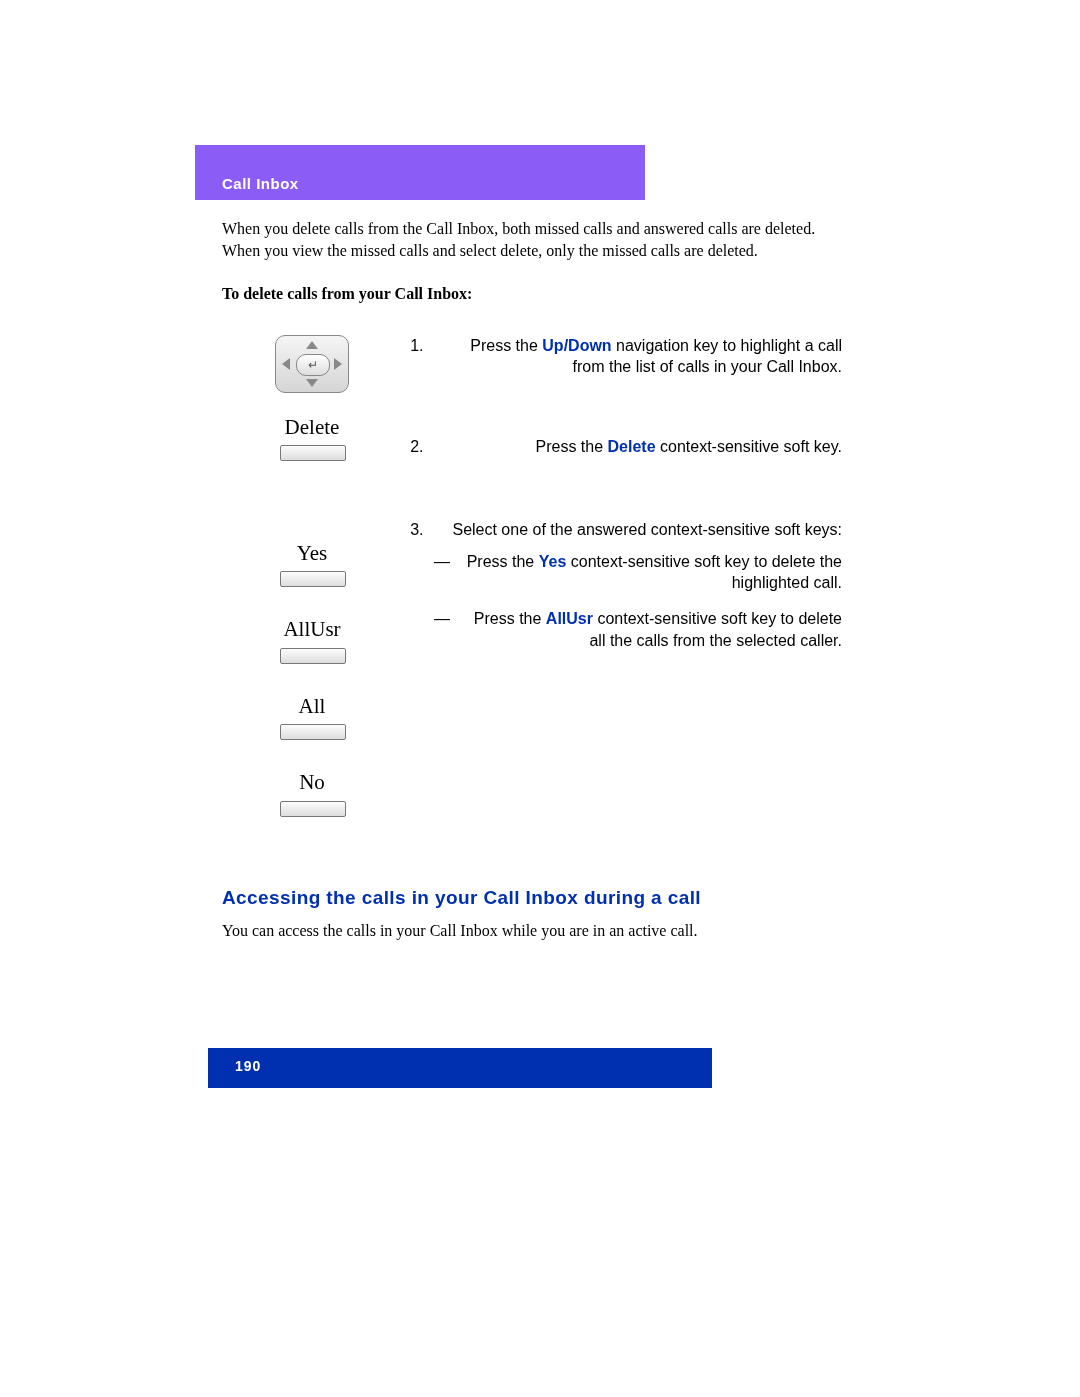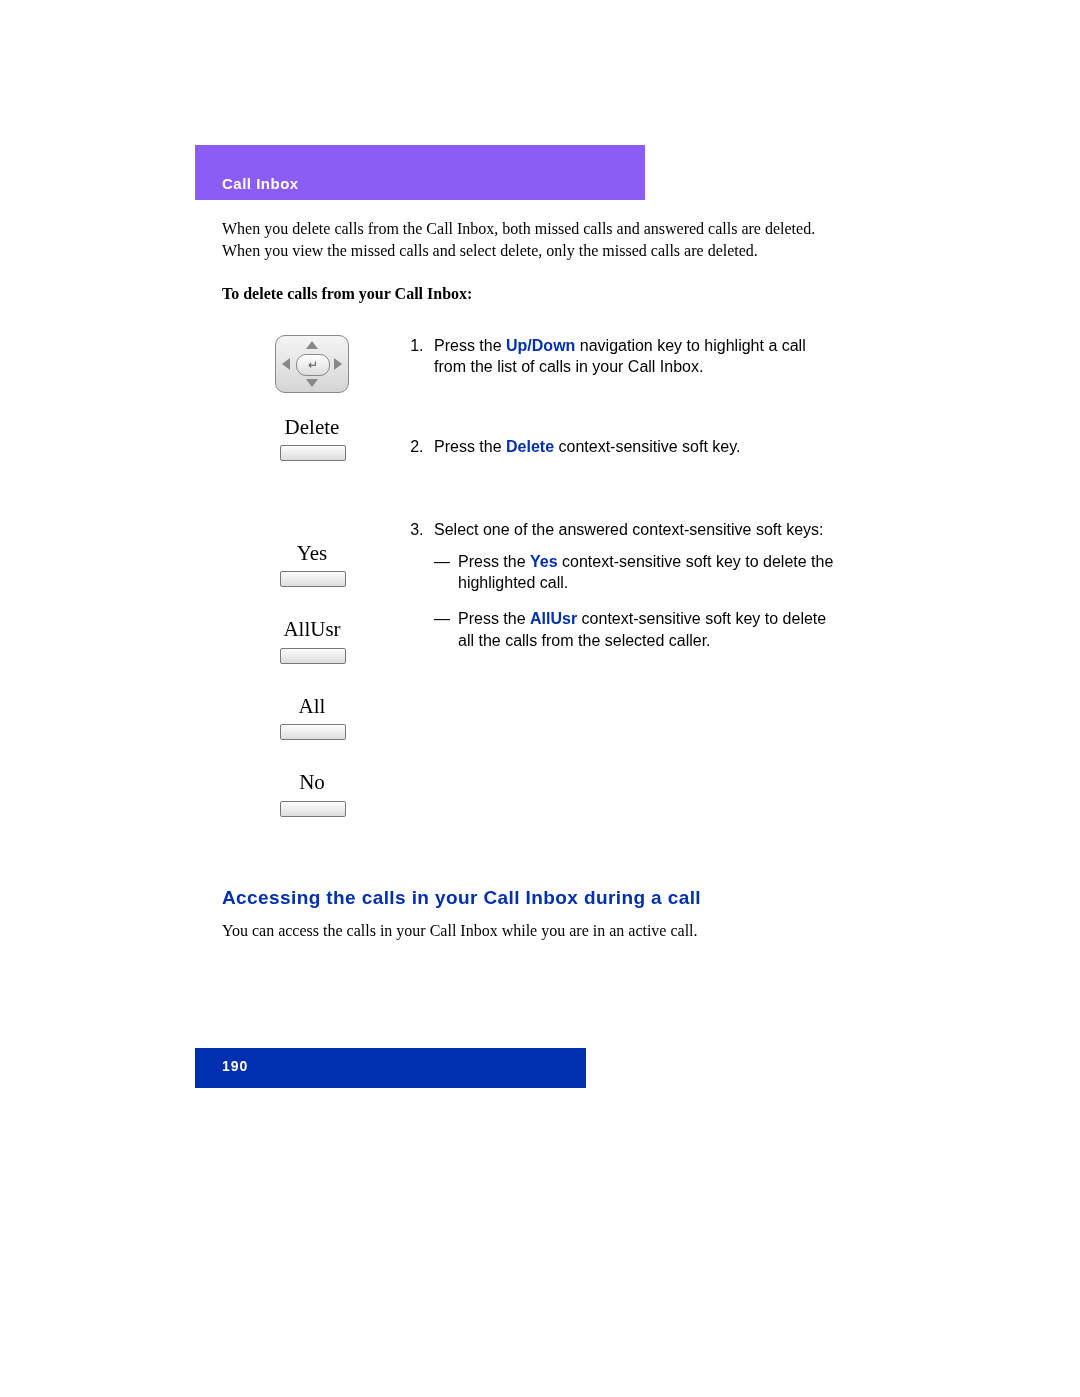--- a/index.html
+++ b/index.html
@@ -24,21 +24,21 @@
   h2.sec{
     color:#0030b0;font-weight:bold;font-size:19px;
     letter-spacing:.4px;margin:0 0 10px 0;
   }
   p{margin:0 0 12px 0;font-family:Liberation Serif, serif;}
   .sub{font-weight:bold;margin:22px 0 30px 0;font-size:16px;}
   .row{display:flex;align-items:flex-start;}
   .leftcol{width:180px;flex:none;display:flex;flex-direction:column;align-items:center;}
   .rightcol{flex:1;}
   ol{margin:0;padding-left:26px;}
-  ol>li{margin-bottom:18px;padding-left:6px;}
+  ol>li{margin-bottom:18px;padding-left:6px;text-align:right;}
   .keyb{color:#0030b0;font-weight:bold;}
   .softkey{
     width:64px;text-align:center;margin-bottom:28px;
   }
   .softkey .lab{
     font-family:"Times New Roman",serif;font-size:21px;margin-bottom:4px;
   }
   .softkey .btn{
     width:64px;height:14px;border:1px solid #777;border-radius:2px;
     background:linear-gradient(#fdfdfd,#ddd);margin:0 auto;
@@ -58,22 +58,22 @@
     border:1px solid #888;border-radius:10px;
     background:linear-gradient(#fff,#ddd);
     display:flex;align-items:center;justify-content:center;
     font-size:12px;color:#555;
   }
   ul.dash{list-style:none;padding-left:24px;margin:10px 0 0 0;}
   ul.dash>li{position:relative;margin-bottom:14px;padding-left:0;}
   ul.dash>li:before{content:"—";position:absolute;left:-24px;}
   .sec2{margin-top:40px;}
   .footbar{
-    position:absolute;left:195px;top:1048px;
-    width:391px;height:40px;background:#0030b0;
+    position:absolute;left:208px;top:1048px;
+    width:504px;height:40px;background:#0030b0;
   }
   .footbar .pn{
     position:absolute;left:27px;top:10px;color:#fff;
     font-weight:bold;font-size:14px;letter-spacing:1px;
   }
 </style>
 </head>
 <body>
 
 <div class="page">

